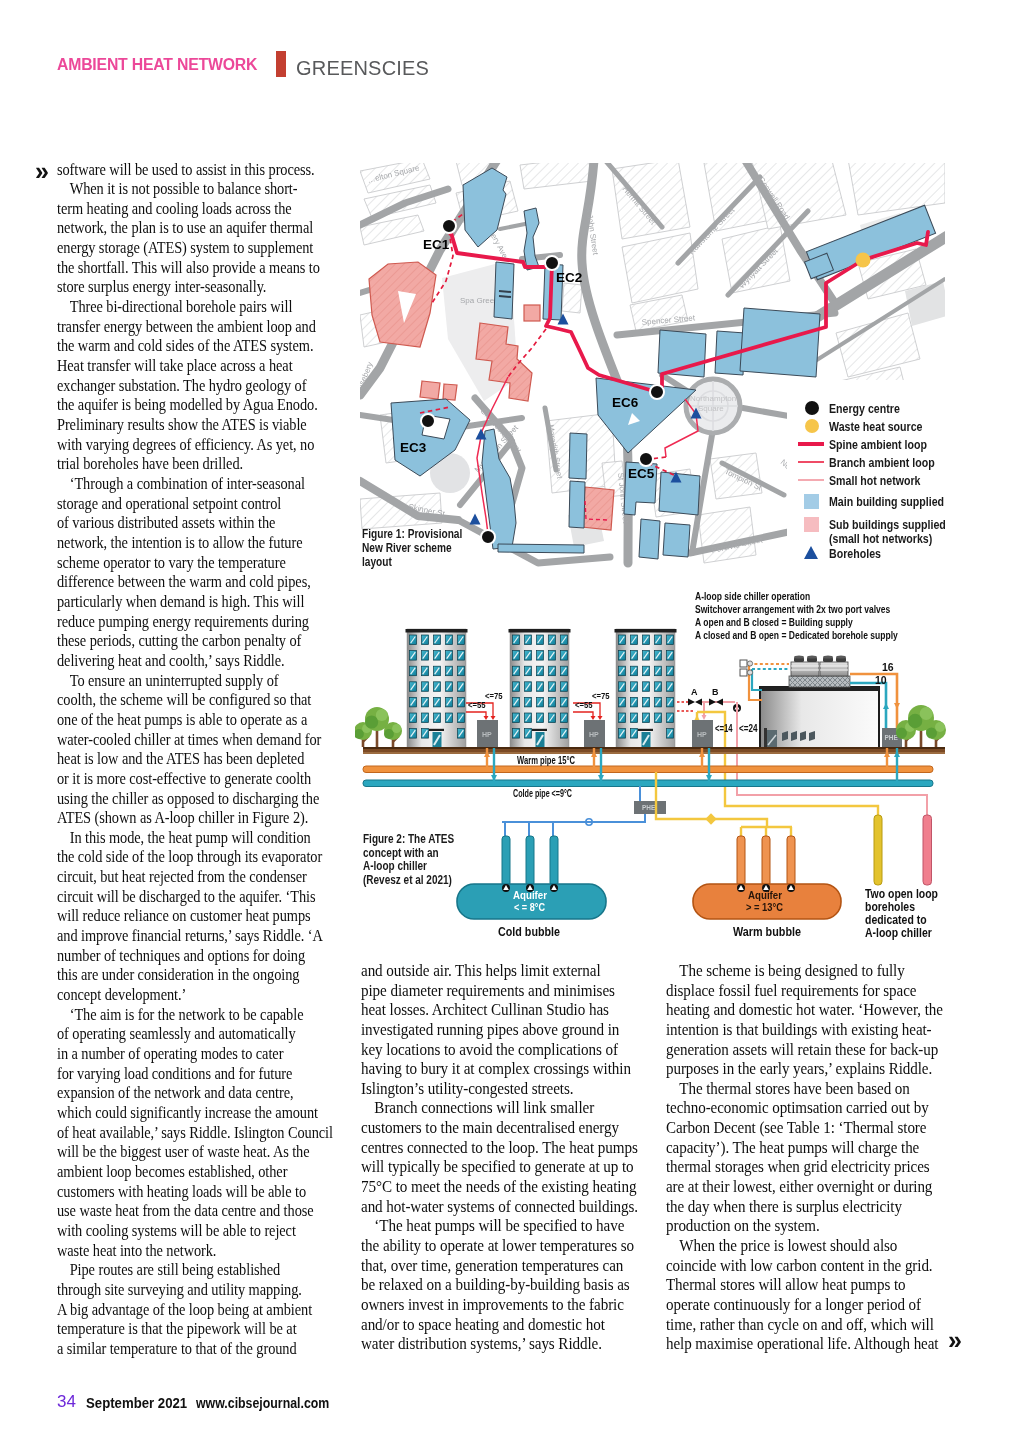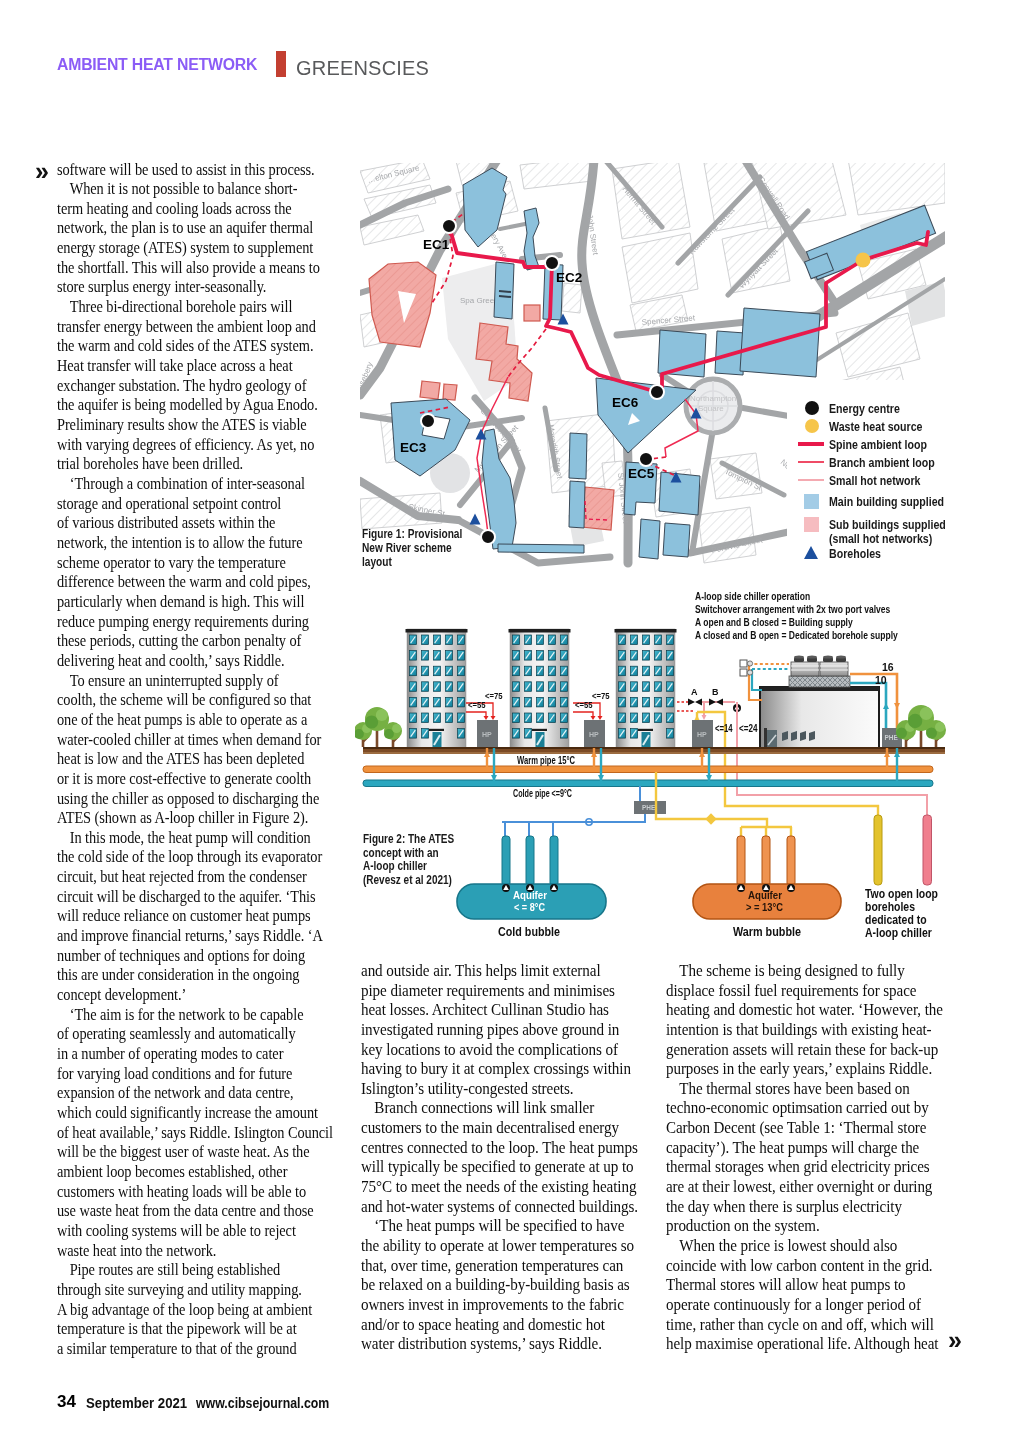--- a/index.html
+++ b/index.html
@@ -6,37 +6,37 @@
   font-family:"Liberation Sans",sans-serif;overflow:hidden;}
 .abs{position:absolute;}
 .serifcol{font-family:"Liberation Serif",serif;font-size:17px;line-height:19.65px;
   color:#0e0e0e;white-space:nowrap;transform-origin:0 0;letter-spacing:-0.1px;}
 .in{display:inline-block;width:15px;}
 .figcap{font-weight:bold;color:#1a1a1a;z-index:6;}
 .legtxt{z-index:6;font-weight:bold;font-size:12.8px;color:#1a1a1a;white-space:nowrap;transform:scaleX(0.83);transform-origin:0 0;}
 </style></head>
 <body>
 
-<div class="abs" style="left:57px;top:56px;font-size:15.8px;font-weight:bold;color:#8b5cf6;letter-spacing:-0.2px;">AMBIENT HEAT NETWORK</div>
+<div class="abs" style="left:57px;top:56px;font-size:15.8px;font-weight:bold;color:#ec4899;letter-spacing:-0.2px;">AMBIENT HEAT NETWORK</div>
 
 <div class="abs" style="left:276px;top:51px;width:10px;height:26px;background:#c33f31;"></div>
 
 <div class="abs" style="left:296px;top:57px;font-size:20px;color:#58595b;letter-spacing:0.2px;">GREENSCIES</div>
 
 <div class="abs" style="left:35px;top:157px;font-size:25px;font-weight:bold;color:#131313;font-family:'Liberation Sans',sans-serif;">»</div>
 
 <div class="abs serifcol" id="c1" style="left:57px;top:159.5px;transform:scaleX(0.846);">software will be used to assist in this process.<br><span class="in"></span>When it is not possible to balance short-<br>term heating and cooling loads across the<br>network, the plan is to use an aquifer thermal<br>energy storage (ATES) system to supplement<br>the shortfall. This will also provide a means to<br>store surplus energy inter-seasonally.<br><span class="in"></span>Three bi-directional borehole pairs will<br>transfer energy between the ambient loop and<br>the warm and cold sides of the ATES system.<br>Heat transfer will take place across a heat<br>exchanger substation. The hydro geology of<br>the aquifer is being modelled by Agua Enodo.<br>Preliminary results show the ATES is viable<br>with varying degrees of efficiency. As yet, no<br>trial boreholes have been drilled.<br><span class="in"></span>‘Through a combination of inter-seasonal<br>storage and operational setpoint control<br>of various distributed assets within the<br>network, the intention is to allow the future<br>scheme operator to vary the temperature<br>difference between the warm and cold pipes,<br>particularly when demand is high. This will<br>reduce pumping energy requirements during<br>these periods, cutting the carbon penalty of<br>delivering heat and coolth,’ says Riddle.<br><span class="in"></span>To ensure an uninterrupted supply of<br>coolth, the scheme will be configured so that<br>one of the heat pumps is able to operate as a<br>water-cooled chiller at times when demand for<br>heat is low and the ATES has been depleted<br>or it is more cost-effective to generate coolth<br>using the chiller as opposed to discharging the<br>ATES (shown as A-loop chiller in Figure 2).<br><span class="in"></span>In this mode, the heat pump will condition<br>the cold side of the loop through its evaporator<br>circuit, but heat rejected from the condenser<br>circuit will be discharged to the aquifer. ‘This<br>will reduce reliance on customer heat pumps<br>and improve financial returns,’ says Riddle. ‘A<br>number of techniques and options for doing<br>this are under consideration in the ongoing<br>concept development.’<br><span class="in"></span>‘The aim is for the network to be capable<br>of operating seamlessly and automatically<br>in a number of operating modes to cater<br>for varying load conditions and for future<br>expansion of the network and data centre,<br>which could significantly increase the amount<br>of heat available,’ says Riddle. Islington Council<br>will be the biggest user of waste heat. As the<br>ambient loop becomes established, other<br>customers with heating loads will be able to<br>use waste heat from the data centre and those<br>with cooling systems will be able to reject<br>waste heat into the network.<br><span class="in"></span>Pipe routes are still being established<br>through site surveying and utility mapping.<br>A big advantage of the loop being at ambient<br>temperature is that the pipework will be at<br>a similar temperature to that of the ground</div>
 
 <div class="abs serifcol" id="c2" style="left:361px;top:960.9px;transform:scaleX(0.891);">and outside air. This helps limit external<br>pipe diameter requirements and minimises<br>heat losses. Architect Cullinan Studio has<br>investigated running pipes above ground in<br>key locations to avoid the complications of<br>having to bury it at complex crossings within<br>Islington’s utility-congested streets.<br><span class="in"></span>Branch connections will link smaller<br>customers to the main decentralised energy<br>centres connected to the loop. The heat pumps<br>will typically be specified to generate at up to<br>75°C to meet the needs of the existing heating<br>and hot-water systems of connected buildings.<br><span class="in"></span>‘The heat pumps will be specified to have<br>the ability to operate at lower temperatures so<br>that, over time, generation temperatures can<br>be relaxed on a building-by-building basis as<br>owners invest in improvements to the fabric<br>and/or to space heating and domestic hot<br>water distribution systems,’ says Riddle.</div>
 
 <div class="abs serifcol" id="c3" style="left:666px;top:960.9px;transform:scaleX(0.887);"><span class="in"></span>The scheme is being designed to fully<br>displace fossil fuel requirements for space<br>heating and domestic hot water. ‘However, the<br>intention is that buildings with existing heat-<br>generation assets will retain these for back-up<br>purposes in the early years,’ explains Riddle.<br><span class="in"></span>The thermal stores have been based on<br>techno-economic optimsation carried out by<br>Carbon Decent (see Table 1: ‘Thermal store<br>capacity’). The heat pumps will charge the<br>thermal storages when grid electricity prices<br>are at their lowest, either overnight or during<br>the day when there is surplus electricity<br>production on the system.<br><span class="in"></span>When the price is lowest should also<br>coincide with low carbon content in the grid.<br>Thermal stores will allow heat pumps to<br>operate continuously for a longer period of<br>time, rather than cycle on and off, which will<br>help maximise operational life. Although heat</div>
 
 <div class="abs" style="left:948px;top:1326px;font-size:25px;font-weight:bold;color:#131313;">»</div>
 
-<div class="abs" style="left:57px;top:1392px;font-size:17px;font-weight:bold;color:#000000;">34</div>
+<div class="abs" style="left:57px;top:1392px;font-size:17px;font-weight:normal;color:#6d28d9;">34</div>
 
 <div class="abs" style="left:86px;top:1395px;font-size:14.2px;font-weight:bold;color:#111;transform:scaleX(0.93);transform-origin:0 0;">September 2021</div>
 
 <div class="abs" style="left:196px;top:1395px;font-size:14.2px;font-weight:bold;color:#111;transform:scaleX(0.87);transform-origin:0 0;">www.cibsejournal.com</div>
 
 <div class="abs figcap" style="left:362px;top:527px;font-size:13px;line-height:13.8px;transform:scaleX(0.78);transform-origin:0 0;">Figure 1: Provisional<br>New River scheme<br>layout</div>
 
 <div class="abs figcap" style="left:363px;top:833px;font-size:12.5px;line-height:13.7px;transform:scaleX(0.8);transform-origin:0 0;">Figure 2: The ATES<br>concept with an<br>A-loop chiller<br>(Revesz et al 2021)</div>
 
 <div class="abs" style="left:695px;top:590px;font-size:10.8px;line-height:13.1px;color:#111;font-weight:bold;transform:scaleX(0.79);transform-origin:0 0;">A-loop side chiller operation<br>Switchover arrangement with 2x two port valves<br>A open and B closed = Building supply<br>A closed and B open = Dedicated borehole supply</div>

